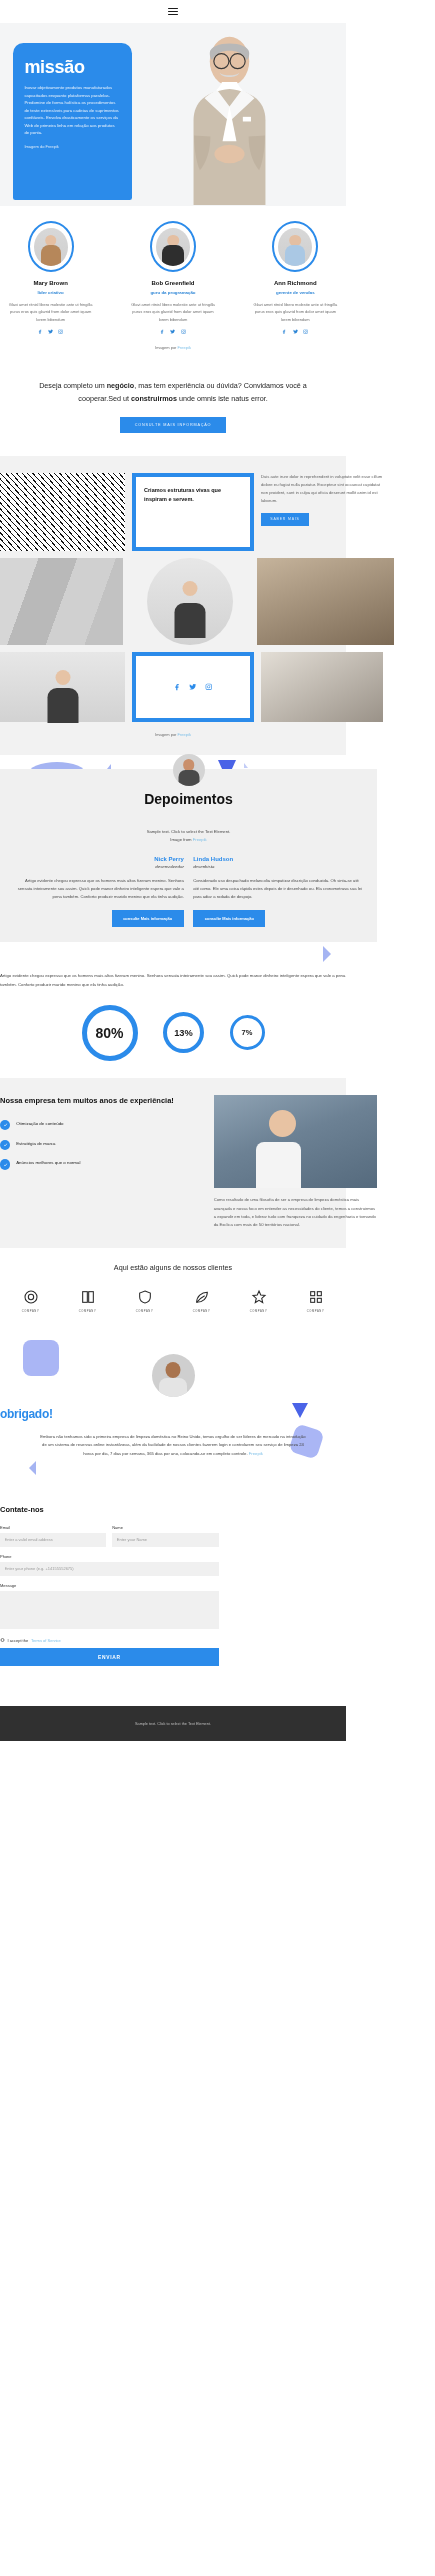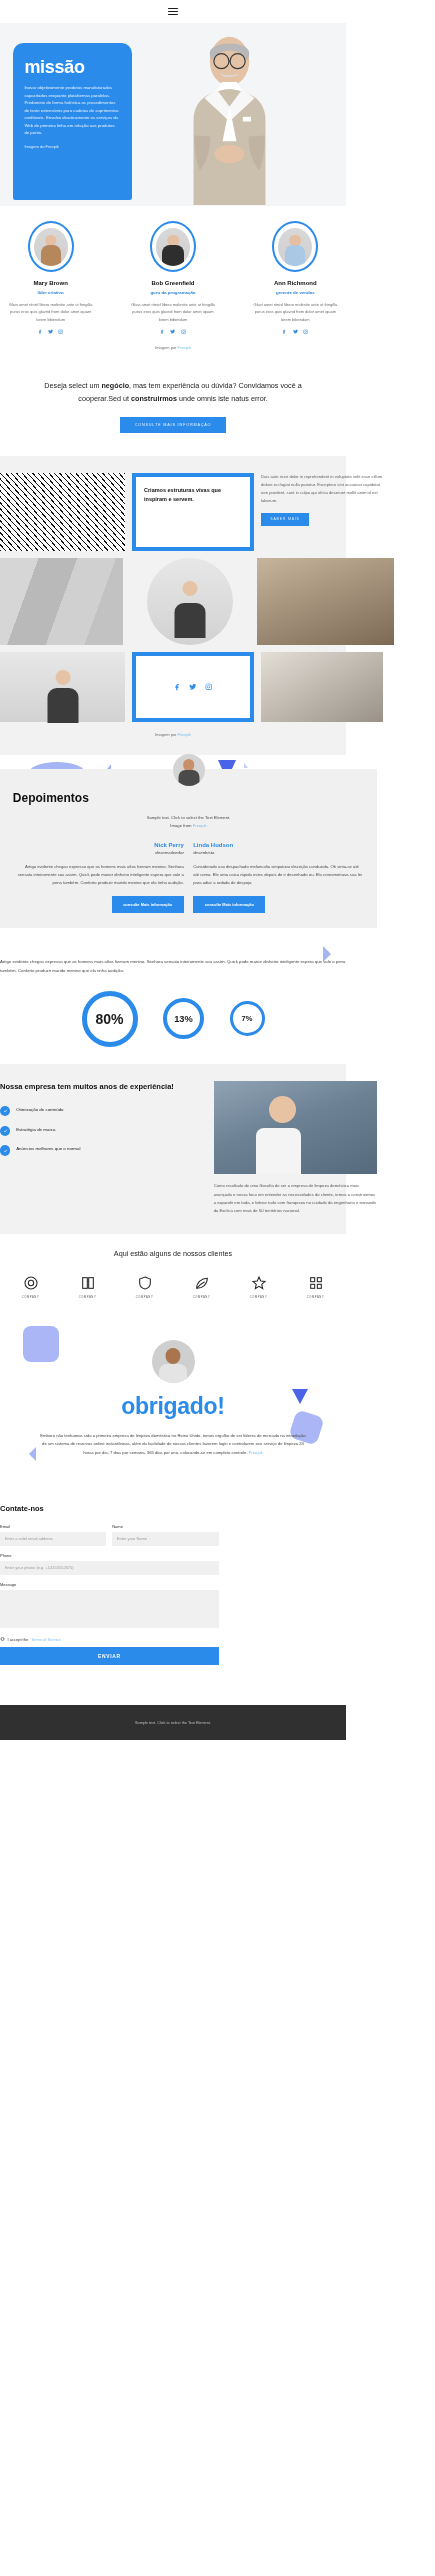--- a/index.html
+++ b/index.html
@@ -131,21 +131,21 @@
   .testi-card {
     width: 377px; margin: 0 auto; background:#f0f0f0; padding: 15px 12.8px 15px;
     position:relative; z-index:2;
   }
   .testi-ava {
     width: 32px; height: 32px; border-radius:50%; margin: -30px auto 5.8px;
     background:#d4d4d4; position:relative; overflow:hidden;
   }
   .testi-ava::before { content:""; position:absolute; left:50%; top:5.8px; transform:translateX(-50%); width:11.6px;height:11.6px;border-radius:50%;background:#c98f6b; }
   .testi-ava::after { content:""; position:absolute; left:50%; top:16px; transform:translateX(-50%); width:21px;height:18.6px;border-radius:7px 7px 0 0;background:#4a4a4a; }
-  .testi-card h2 { text-align:left; font-size:12px; font-weight:700; color:#111; margin-bottom:9px; }
+  .testi-card h2 { text-align:center; font-size:14px; font-weight:700; color:#111; margin-bottom:21px; }
   .testi-sub { text-align:center; font-size:4.2px; line-height:1.8; color:#4a4a4a; margin-bottom:12.8px; }
   .testi-sub a { color:#7fc0e8; text-decoration:none; }
   .testi-grid { display:flex; gap: 9.3px; }
   .testi-col { width: 50%; }
   .testi-col.left { text-align:right; }
   .testi-name { font-size:6px; font-weight:700; color:#2b8bea; margin-bottom:1.7px; }
   .testi-role { font-size:4.4px; font-style:italic; color:#3a3a3a; margin-bottom:8px; }
   .testi-text { font-size:4.2px; line-height:1.95; color:#4a4a4a; margin-bottom:8px; }
   .btn-testi {
     background:#2b8bea; color:#fff; border:none; cursor:pointer;
@@ -207,21 +207,21 @@
   .sq {
     position:absolute; background:#aab6f5; border-radius: 8px;
   }
   .thanks-ava {
     width: 43px; height: 43px; border-radius:50%; margin: 14px auto 10.4px;
     background:#cfcfcf; position:relative; overflow:hidden; z-index:3;
   }
   .thanks-ava::before { content:""; position:absolute; left:50%; top:8px; transform:translateX(-50%); width:15px;height:16px;border-radius:50%;background:#a9744e; }
   .thanks-ava::after { content:""; position:absolute; left:50%; top:24px; transform:translateX(-50%); width:28px;height:23px;border-radius:8px 8px 0 0;background:#e4e4e4; }
   .thanks h2 {
-    text-align:center; font-size: 23px; font-weight:700; color:#2b8bea;
+    font-size: 12px; font-weight:700; color:#2b8bea;
     letter-spacing:-0.3px; margin-bottom: 11.6px; position:relative; z-index:3;
   }
   .thanks p {
     width: 267px; margin: 0 auto; text-align:center; font-size:4.2px;
     line-height:2; color:#444; position:relative; z-index:3;
   }
   .thanks p a { color:#7fc0e8; text-decoration:none; }
 
   
   .contact { background:#fff; padding: 12.8px 0 23px; }
@@ -363,21 +363,21 @@
         </div>
       </div>
 
     </div>
     <div class="freepik-note">
       <span>Imagem por </span><a href="#">Freepik</a>
     </div>
   </section>
 
   <section class="cta">
-    <p><span>Deseja select um </span><b>negócio</b><span>, mas tem experiência ou dúvida? Convidamos você a cooperar.Sed ut </span><b>construirmos</b><span> unde omnis iste natus error.</span></p>
+    <p><span>Deseja completo um </span><b>negócio</b><span>, mas tem experiência ou dúvida? Convidamos você a cooperar.Sed ut </span><b>construirmos</b><span> unde omnis iste natus error.</span></p>
     <button class="btn-primary">CONSULTE MAIS INFORMAÇÃO</button>
   </section>
 
   <section class="structure">
 
     <div class="grid-wrap">
       <div class="grid-row">
         <div class="ph lines" style="width:125px;height:78px"></div>
         <div class="blue-box" style="width:122px;height:78px">
           <h4>Criamos estruturas vivas que inspiram e servem.</h4>

